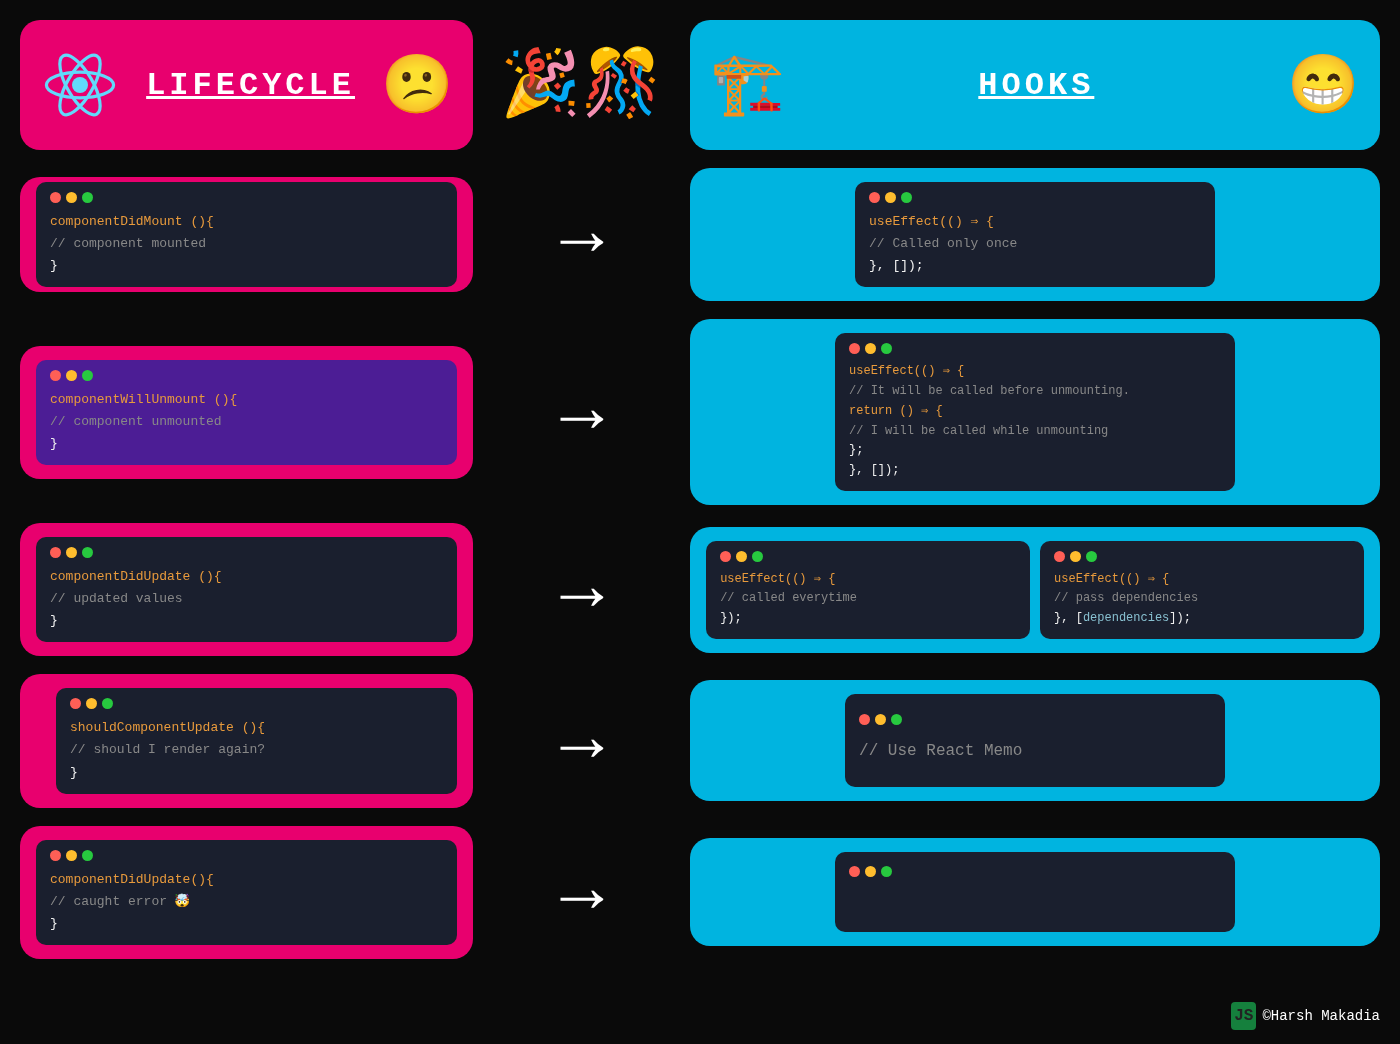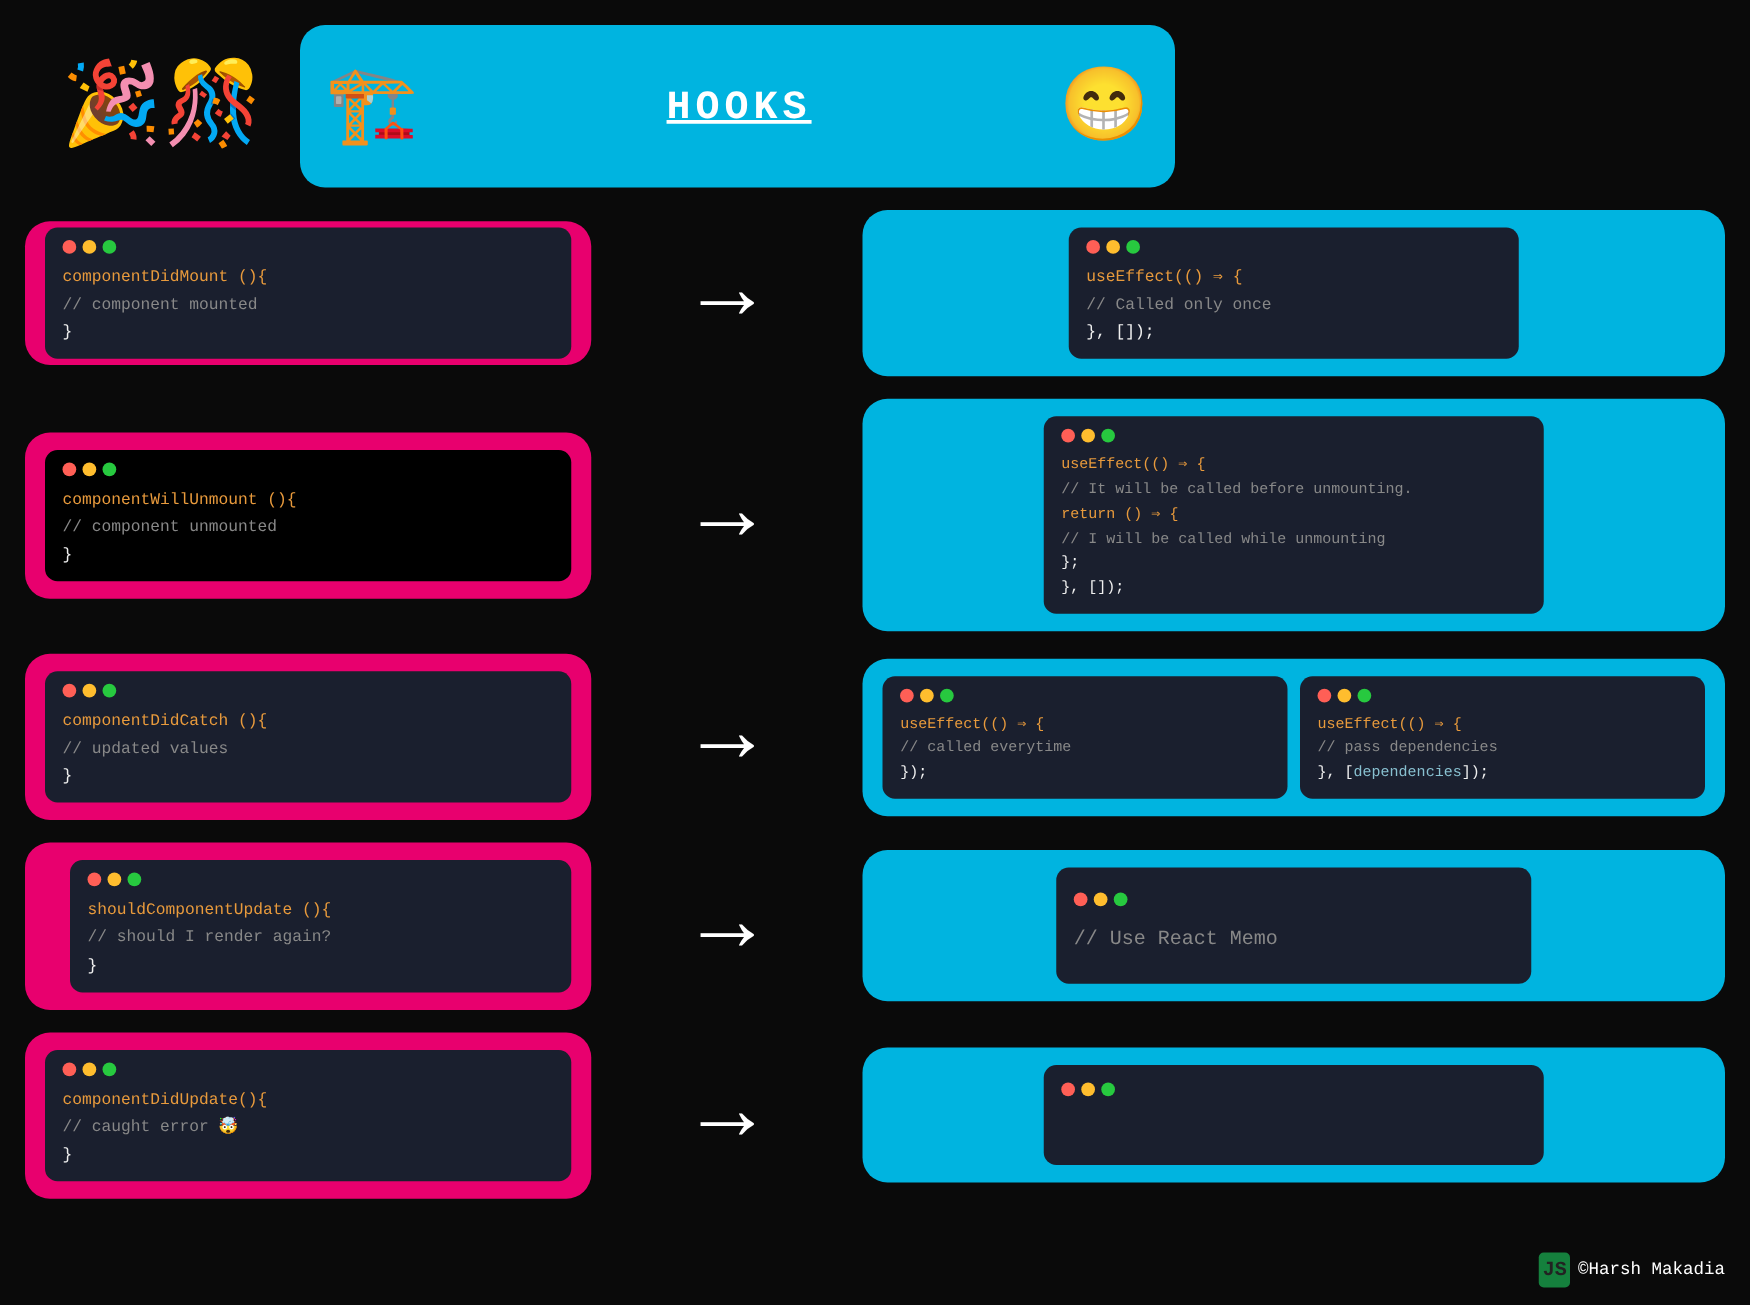--- a/index.html
+++ b/index.html
@@ -12,20 +12,33 @@
       position: relative;
     }
   </style>
 </head>
 <body>
 
 <div style="position:relative; width:1400px; height:1044px; background:#0a0a0a;">
 
   <div style="display:flex; padding: 20px 20px 0 20px; gap: 0; align-items:center;">
 
+    <div style="width:460px;">
+      <div style="background:#e8006e; border-radius:20px; padding:18px 20px; display:flex; align-items:center; justify-content:space-between; height:130px;">
+
+        <svg width="80" height="80" viewBox="0 0 100 100">
+          <circle cx="50" cy="50" r="10" fill="#61dafb"></circle>
+          <ellipse cx="50" cy="50" rx="42" ry="16" fill="none" stroke="#61dafb" stroke-width="4"></ellipse>
+          <ellipse cx="50" cy="50" rx="42" ry="16" fill="none" stroke="#61dafb" stroke-width="4" transform="rotate(60 50 50)"></ellipse>
+          <ellipse cx="50" cy="50" rx="42" ry="16" fill="none" stroke="#61dafb" stroke-width="4" transform="rotate(120 50 50)"></ellipse>
+        </svg>
+        <span style="font-size:32px; font-weight:bold; color:white; letter-spacing:4px; text-decoration:underline; font-family:'Courier New',monospace;">LIFECYCLE</span>
+        <span style="font-size:58px;">😕</span>
+      </div>
+    </div>
 
     <div style="width:220px; display:flex; align-items:center; justify-content:center; height:130px;">
       <span style="font-size:65px;">🎉🎊</span>
     </div>
 
     <div style="width:700px;">
       <div style="background:#00b4e0; border-radius:20px; padding:18px 20px; display:flex; align-items:center; justify-content:space-between; height:130px;">
 
         <span style="font-size:60px;">🏗️</span>
         <span style="font-size:32px; font-weight:bold; color:white; letter-spacing:4px; text-decoration:underline; font-family:'Courier New',monospace;">HOOKS</span>
@@ -70,21 +83,21 @@
             <span>}, []);</span>
           </div>
         </div>
       </div>
     </div>
   </div>
 
   <div style="display:flex; padding: 18px 20px 0 20px; align-items:center;">
     <div style="width:460px;">
       <div style="background:#e8006e; border-radius:20px; padding:14px 16px;">
-        <div style="background:#000000; border-radius:10px; padding:10px 14px;">
+        <div style="background:#4c1d95; border-radius:10px; padding:10px 14px;">
           <div style="display:flex; gap:5px; margin-bottom:8px;">
             <div style="width:11px;height:11px;border-radius:50%;background:#ff5f56;"></div>
             <div style="width:11px;height:11px;border-radius:50%;background:#ffbd2e;"></div>
             <div style="width:11px;height:11px;border-radius:50%;background:#27c93f;"></div>
           </div>
           <div style="font-family:'Courier New',monospace; font-size:13px; line-height:1.7; color:#f0f0f0;">
             <span style="color:#e89a3c;">componentWillUnmount (){</span><br>
             <span style="color:#888;">    // component unmounted</span><br>
             <span>}</span>
           </div>
@@ -120,21 +133,21 @@
   <div style="display:flex; padding: 18px 20px 0 20px; align-items:center;">
     <div style="width:460px;">
       <div style="background:#e8006e; border-radius:20px; padding:14px 16px;">
         <div style="background:#1a1f2e; border-radius:10px; padding:10px 14px;">
           <div style="display:flex; gap:5px; margin-bottom:8px;">
             <div style="width:11px;height:11px;border-radius:50%;background:#ff5f56;"></div>
             <div style="width:11px;height:11px;border-radius:50%;background:#ffbd2e;"></div>
             <div style="width:11px;height:11px;border-radius:50%;background:#27c93f;"></div>
           </div>
           <div style="font-family:'Courier New',monospace; font-size:13px; line-height:1.7; color:#f0f0f0;">
-            <span style="color:#e89a3c;">componentDidCatch (){</span><br>
+            <span style="color:#e89a3c;">componentDidUpdate (){</span><br>
             <span style="color:#888;">    // updated values</span><br>
             <span>}</span>
           </div>
         </div>
       </div>
     </div>
 
     <div style="width:220px; display:flex; align-items:center; justify-content:center;">
       <span style="color:white; font-size:72px; font-weight:900;">→</span>
     </div>

